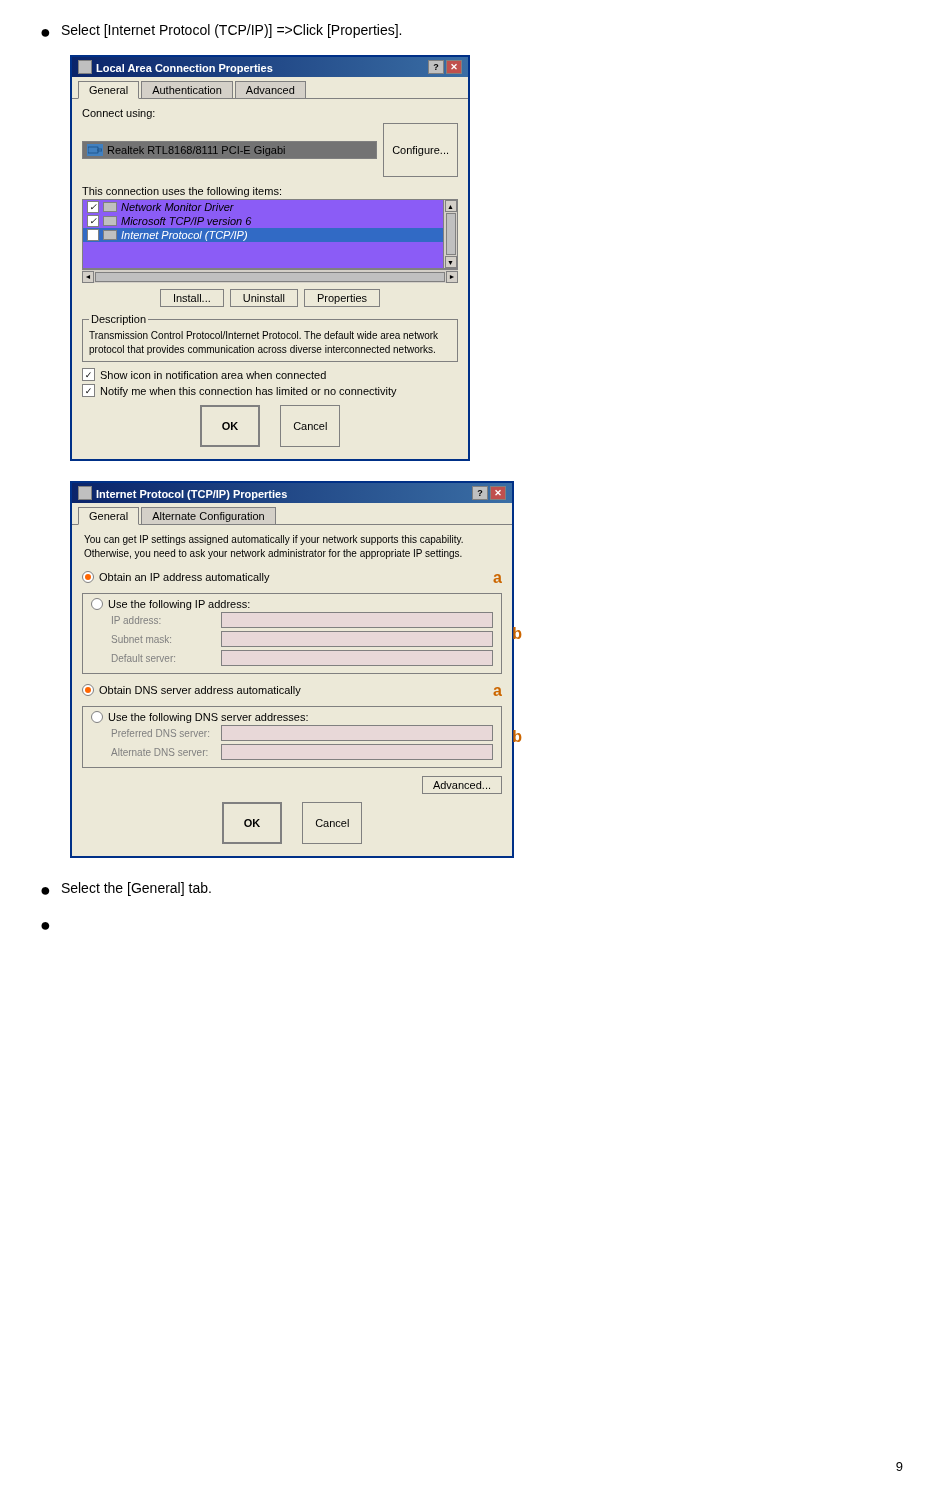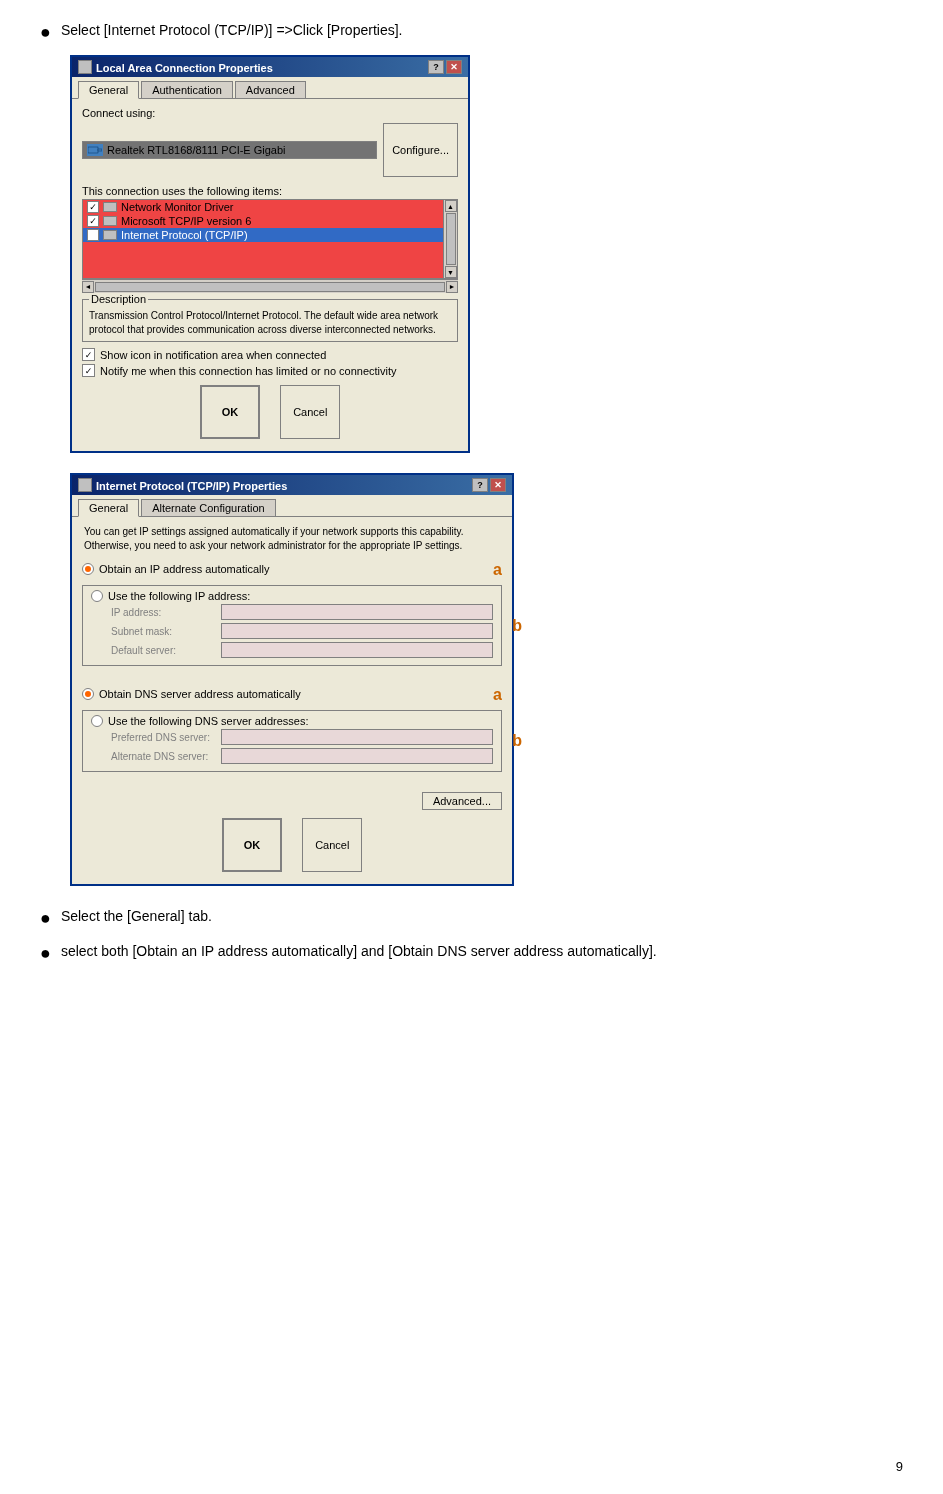--- a/index.html
+++ b/index.html
@@ -149,25 +149,26 @@
       font-size: 11px;
     }
 
     .items-label {
       font-size: 11px;
       margin-bottom: 2px;
     }
 
     .items-list {
       border: 1px solid #808080;
-      background: #ef4444;
-      height: 80px;
+      background: #8b5cf6;
+      height: 70px;
       overflow: hidden;
       font-size: 11px;
       position: relative;
+      font-style: italic;
     }
 
     .list-item {
       display: flex;
       align-items: center;
       padding: 1px 4px;
     }
     .list-item.selected {
       background: #316ac5;
       color: white;
@@ -311,21 +312,21 @@
     }
     .ok-btn {
       padding: 3px 20px;
       border: 2px solid #808080;
       background: #ece9d8;
       cursor: pointer;
       font-size: 11px;
       font-weight: bold;
     }
     .cancel-btn {
-      padding: 20px 12px;
+      padding: 14px 12px;
       border: 1px solid #808080;
       background: #ece9d8;
       cursor: pointer;
       font-size: 11px;
     }
 
     
     .dialog2 {
       border: 2px solid #003087;
       background: #ece9d8;
@@ -365,21 +366,21 @@
       content: '';
       width: 6px;
       height: 6px;
       border-radius: 50%;
       background: #ff6600;
     }
 
     .ip-group-box {
       border: 1px solid #808080;
       padding: 4px 8px;
-      margin-bottom: 20px;
+      margin-bottom: 8px;
       background: #ece9d8;
       position: relative;
     }
 
     .field-row {
       display: flex;
       align-items: center;
       margin-bottom: 3px;
     }
     .field-label {
@@ -502,20 +503,25 @@
         <div class="scroll-thumb"></div>
         <div class="scroll-arrow">▼</div>
       </div>
     </div>
     <div class="scrollbar-horiz">
       <div class="scroll-arrow-h">◄</div>
       <div class="scroll-thumb-h"></div>
       <div class="scroll-arrow-h">►</div>
     </div>
 
+    <div class="install-row">
+      <button class="install-btn">Install...</button>
+      <button class="install-btn">Uninstall</button>
+      <button class="install-btn">Properties</button>
+    </div>
 
     <fieldset class="description-group">
       <legend>Description</legend>
       <p class="description-text">Transmission Control Protocol/Internet Protocol. The default wide area network protocol that provides communication across diverse interconnected networks.</p>
     </fieldset>
 
     <div class="checkbox-row">
       <div class="checkbox-box checked"></div>
       <span>Show icon in notification area when connected</span>
     </div>
@@ -622,16 +628,15 @@
   </div>
 </div>
 
 <div class="bullet-item">
   <span class="bullet">●</span>
   <span class="bullet-text">Select the [General] tab.</span>
 </div>
 
 <div class="bullet-item">
   <span class="bullet">●</span>
-  <span class="bullet-text">select both [Obtain an IP address automatically] and [Obtain DNS server address automatically].</span>
 </div>
 
 <div class="page-number">9</div>
 
 </body></html>

